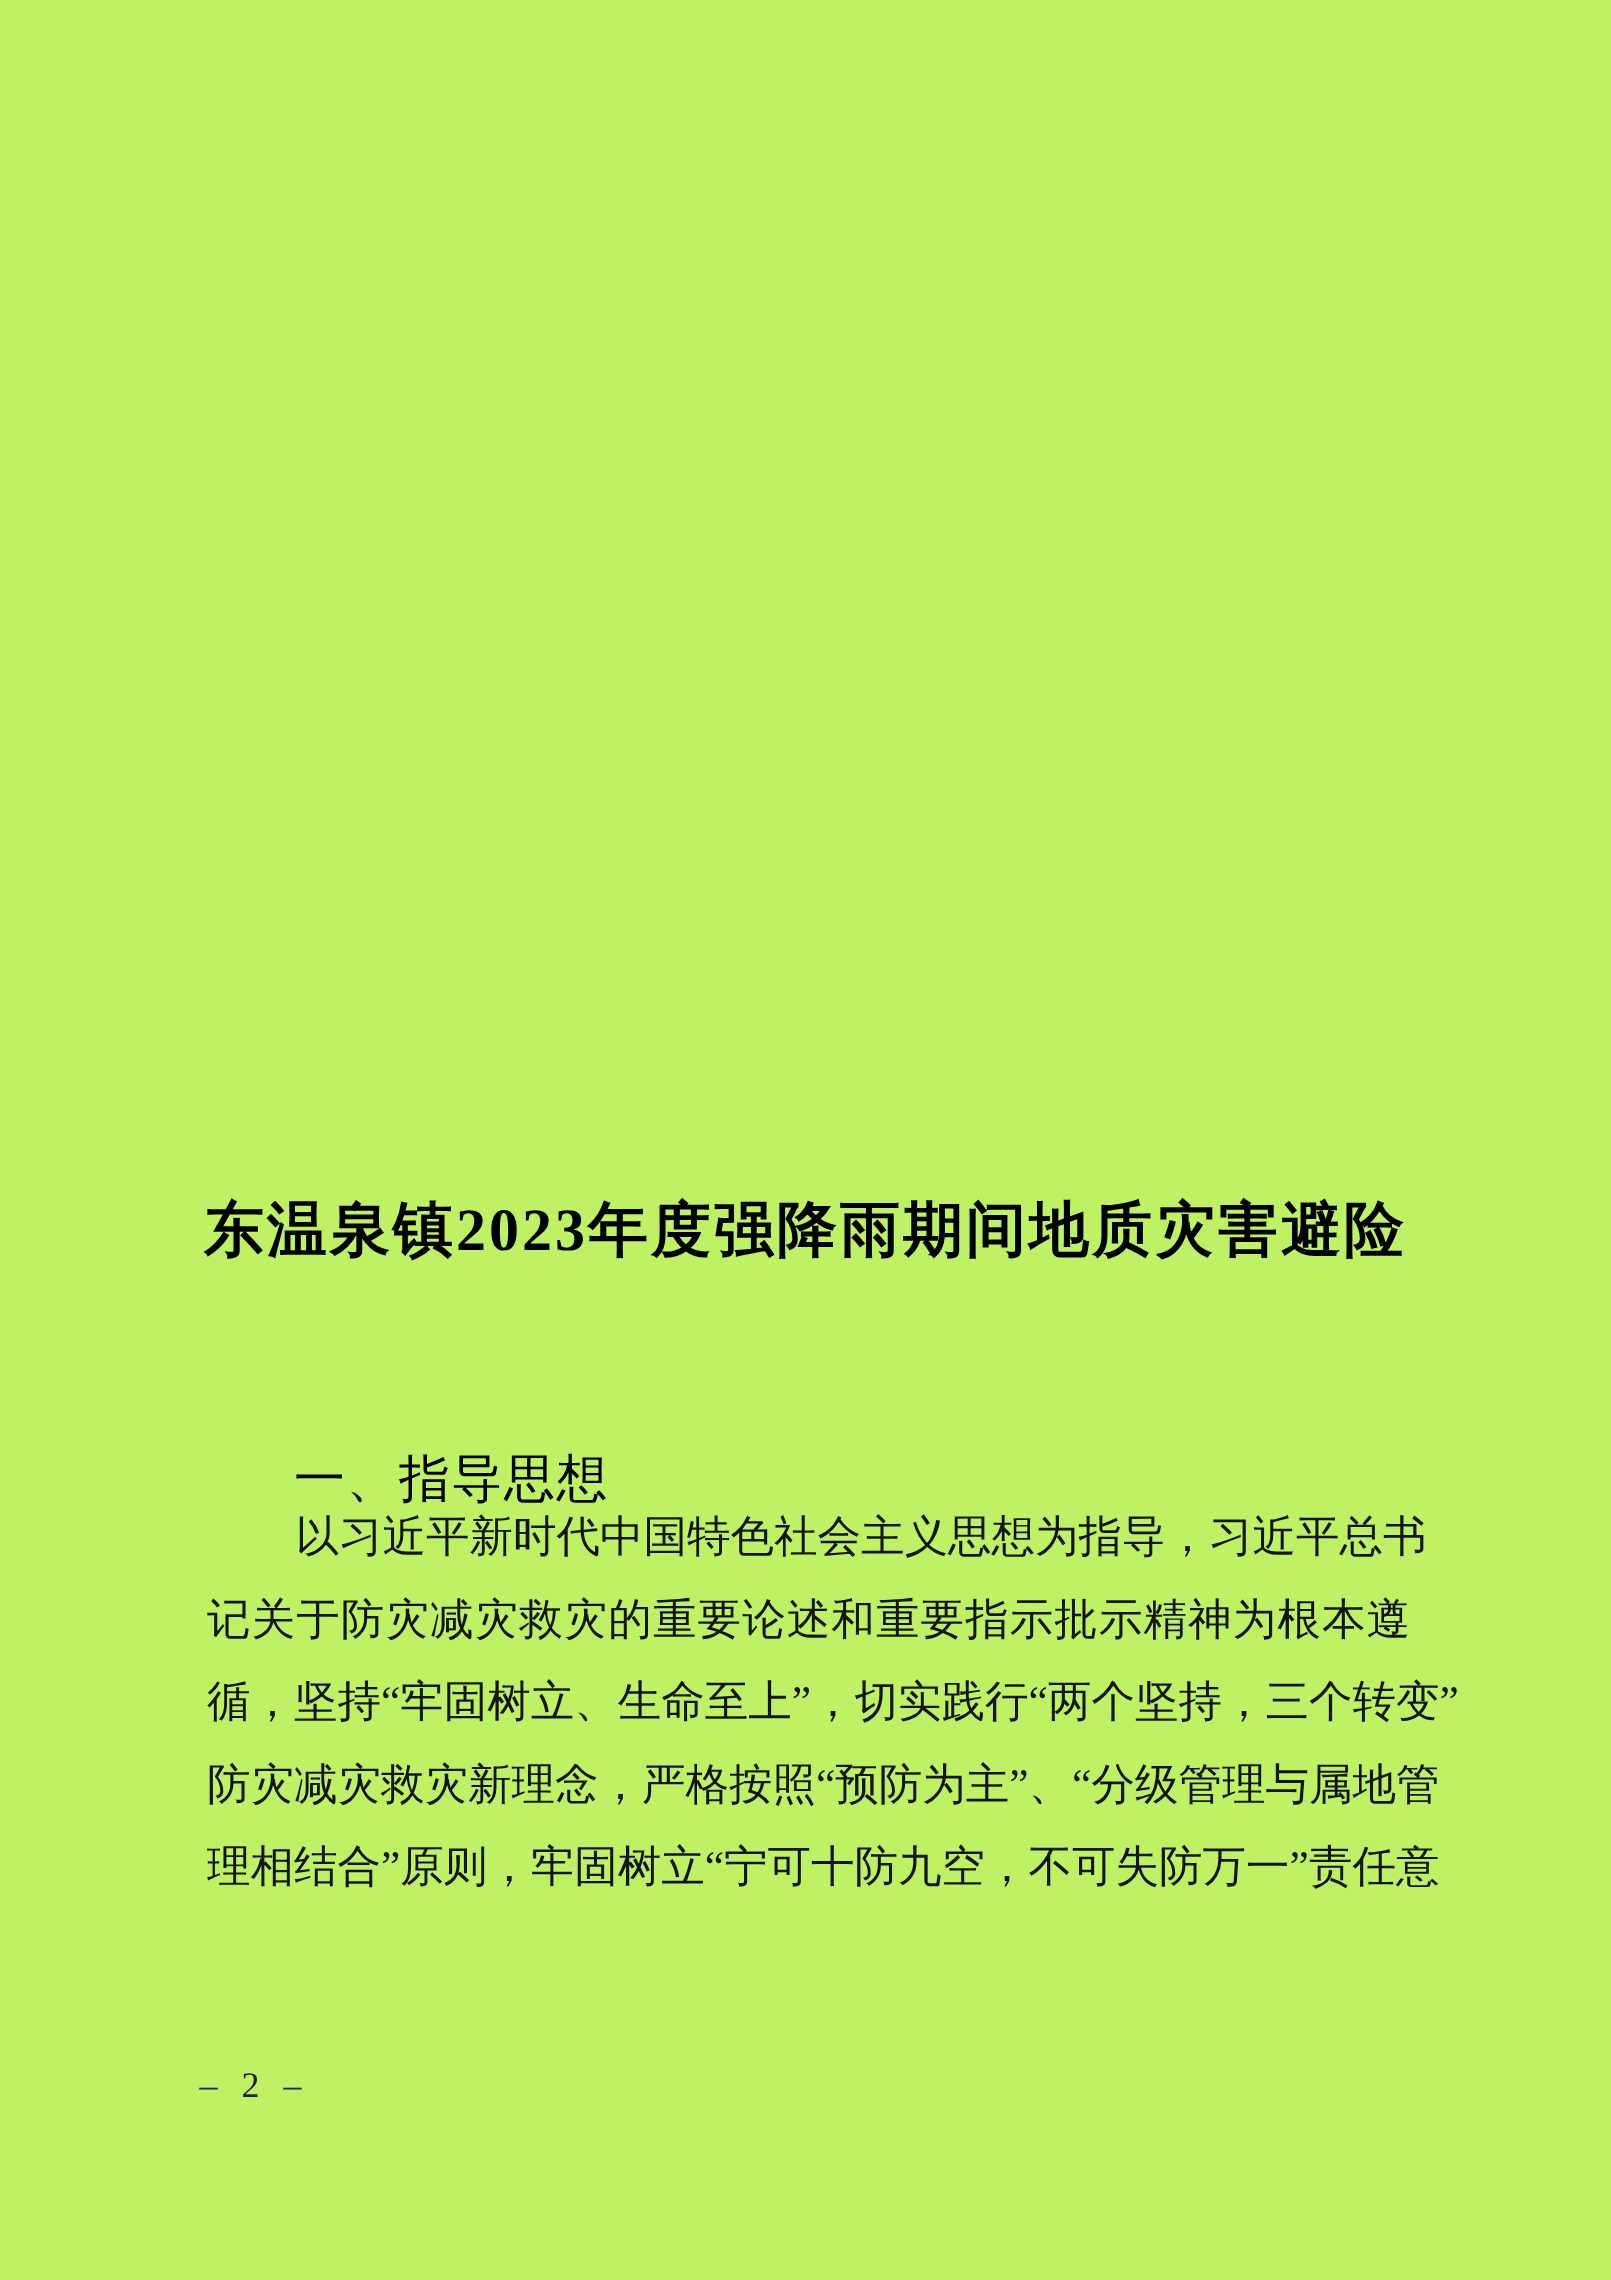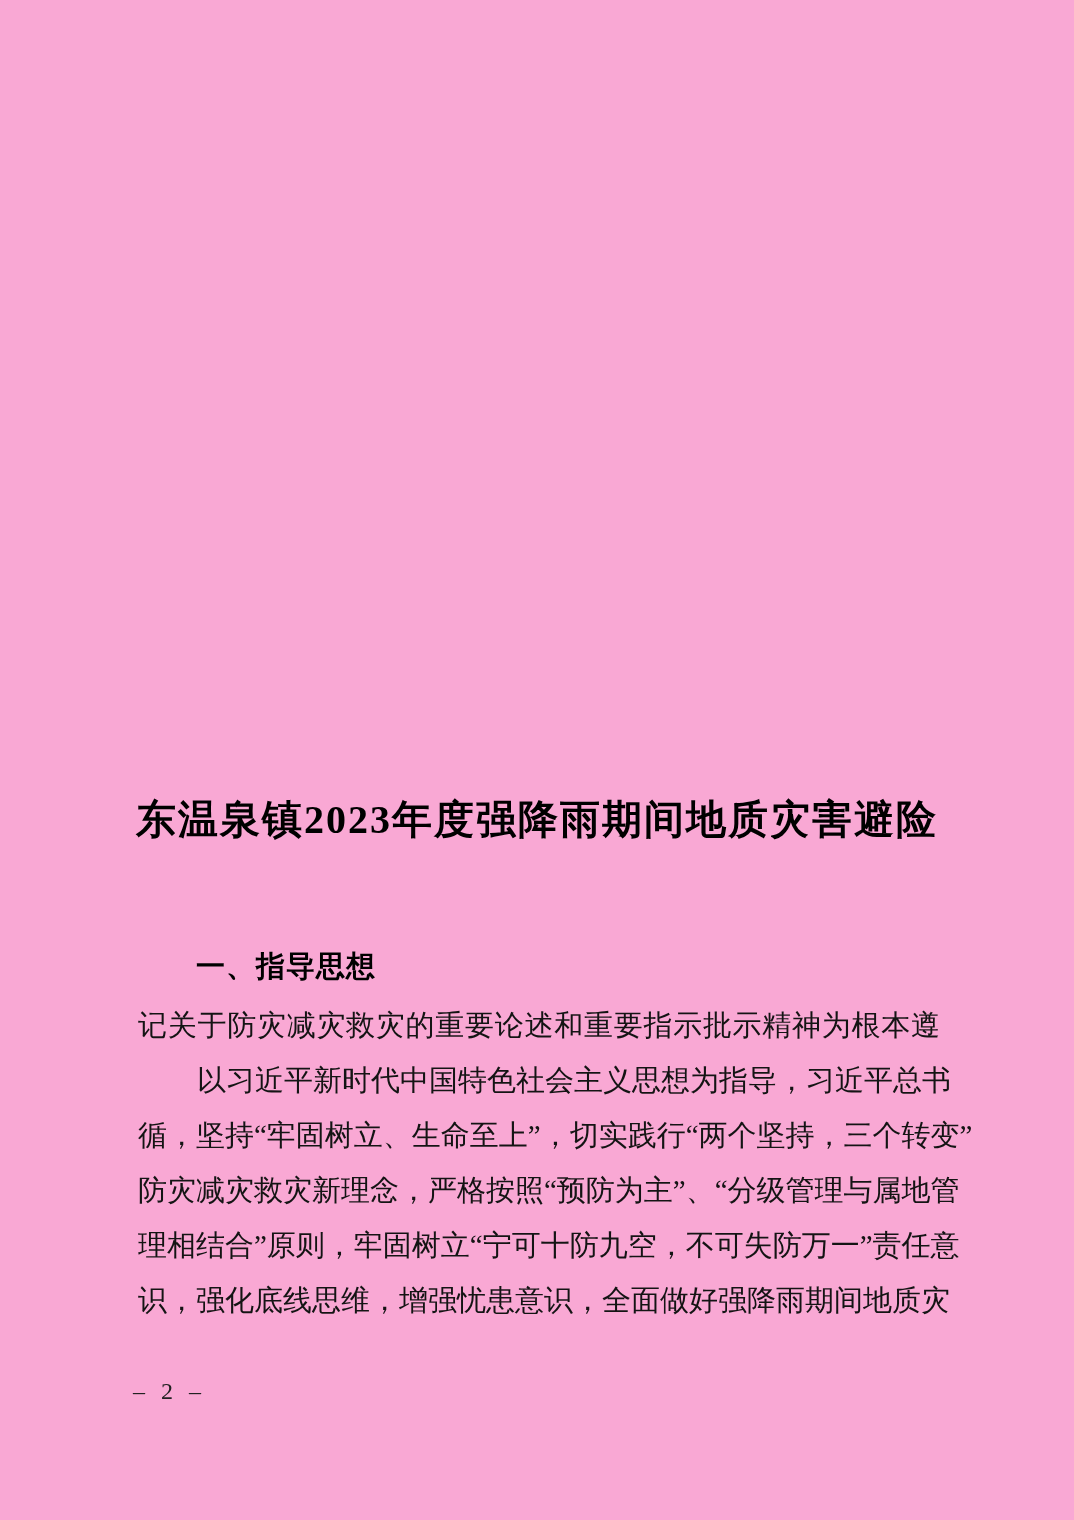--- a/index.html
+++ b/index.html
@@ -4,44 +4,44 @@
 <style>
   html, body {
     margin: 0;
     padding: 0;
     background: #ffffff;
   }
   .page {
     position: relative;
     width: 1074px;
     height: 1520px;
-    background: #f9a8d4;
+    background: #bef264;
     overflow: hidden;
     color: #000000;
   }
   .doc-title {
     position: absolute;
     top: 793px;
     left: 100px;
     width: 874px;
     text-align: center;
     font-family: "Liberation Serif", "DejaVu Serif", serif;
     font-weight: 700;
     font-size: 40px;
     line-height: 53px;
     letter-spacing: 2px;
     color: #000000;
   }
   .section-heading {
     position: absolute;
-    top: 949px;
+    top: 969px;
     left: 196px;
     font-family: "Liberation Sans", "DejaVu Sans", sans-serif;
-    font-weight: 700;
-    font-size: 29px;
+    font-weight: 400;
+    font-size: 34px;
     line-height: 34px;
     letter-spacing: 1px;
     color: #000000;
   }
   .body-block {
     position: absolute;
     top: 998px;
     left: 138px;
     width: 802px;
     font-family: "Liberation Serif", "DejaVu Serif", serif;
@@ -73,23 +73,22 @@
 
 <div class="page">
 
   <div class="doc-title">
     <div>东温泉镇2023年度强降雨期间地质灾害避险</div>
   </div>
 
   <div class="section-heading">一、指导思想</div>
 
   <div class="body-block">
+    <div class="body-line first">以习近平新时代中国特色社会主义思想为指导，习近平总书</div>
     <div class="body-line">记关于防灾减灾救灾的重要论述和重要指示批示精神为根本遵</div>
-    <div class="body-line first">以习近平新时代中国特色社会主义思想为指导，习近平总书</div>
     <div class="body-line">循，坚持“牢固树立、生命至上”，切实践行“两个坚持，三个转变”</div>
     <div class="body-line">防灾减灾救灾新理念，严格按照“预防为主”、“分级管理与属地管</div>
     <div class="body-line">理相结合”原则，牢固树立“宁可十防九空，不可失防万一”责任意</div>
-    <div class="body-line">识，强化底线思维，增强忧患意识，全面做好强降雨期间地质灾</div>
   </div>
 
   <div class="page-number">– 2 –</div>
 
 </div>
 
 </body></html>

